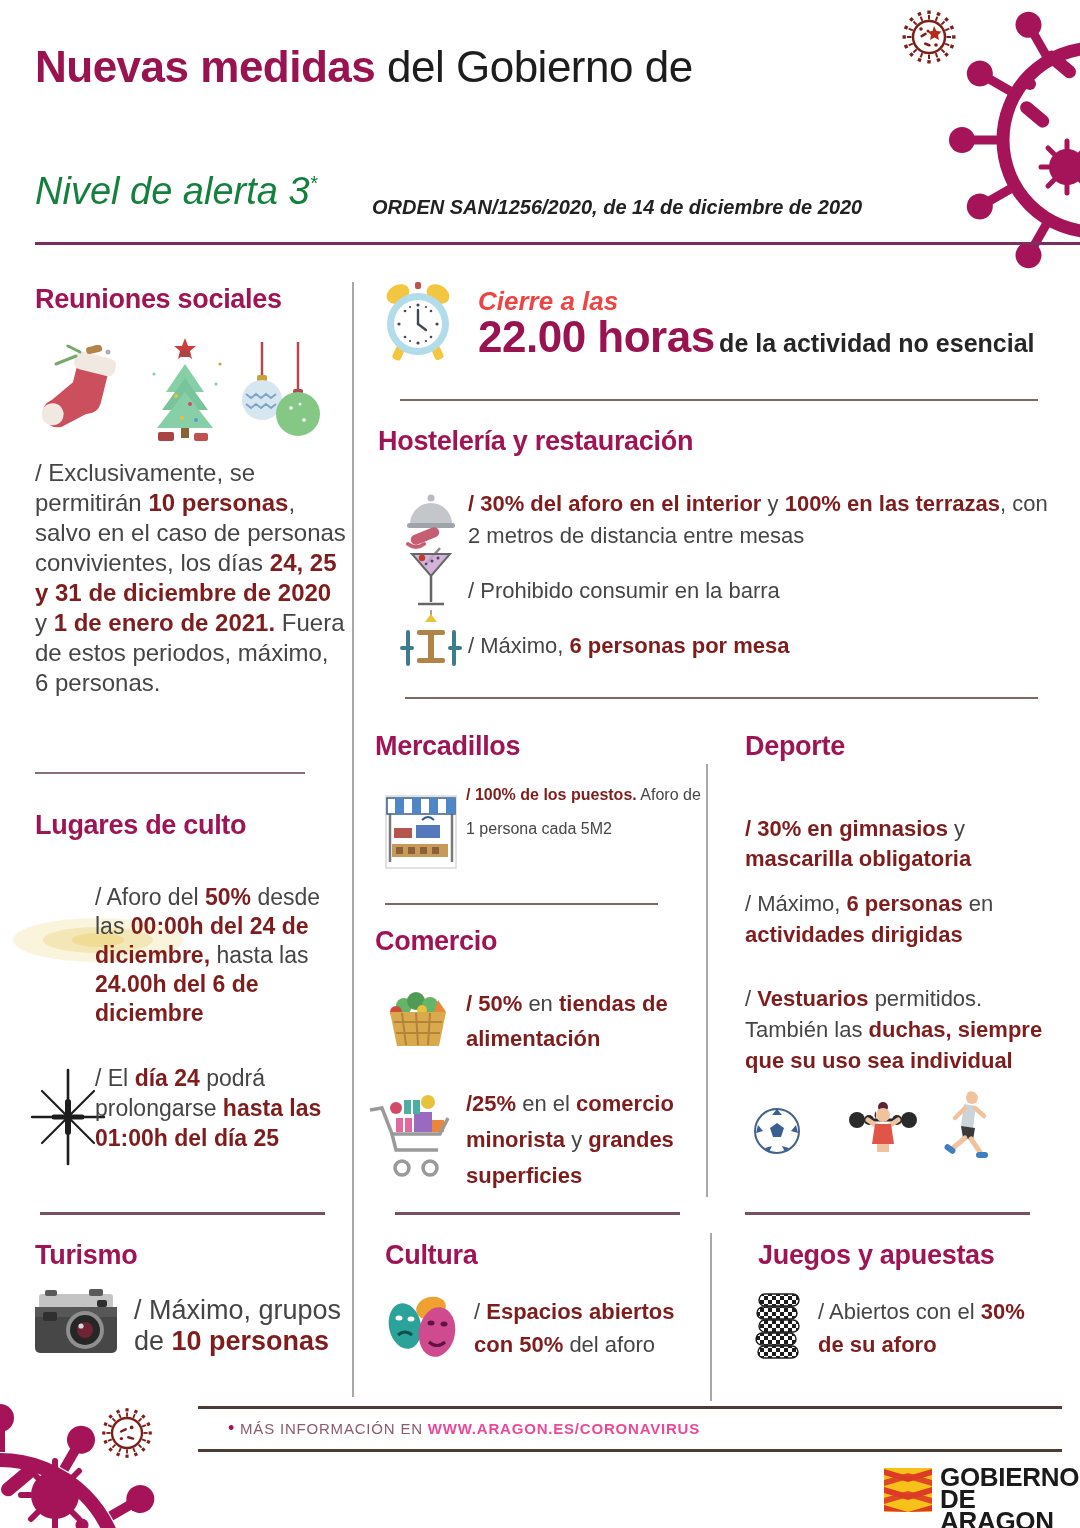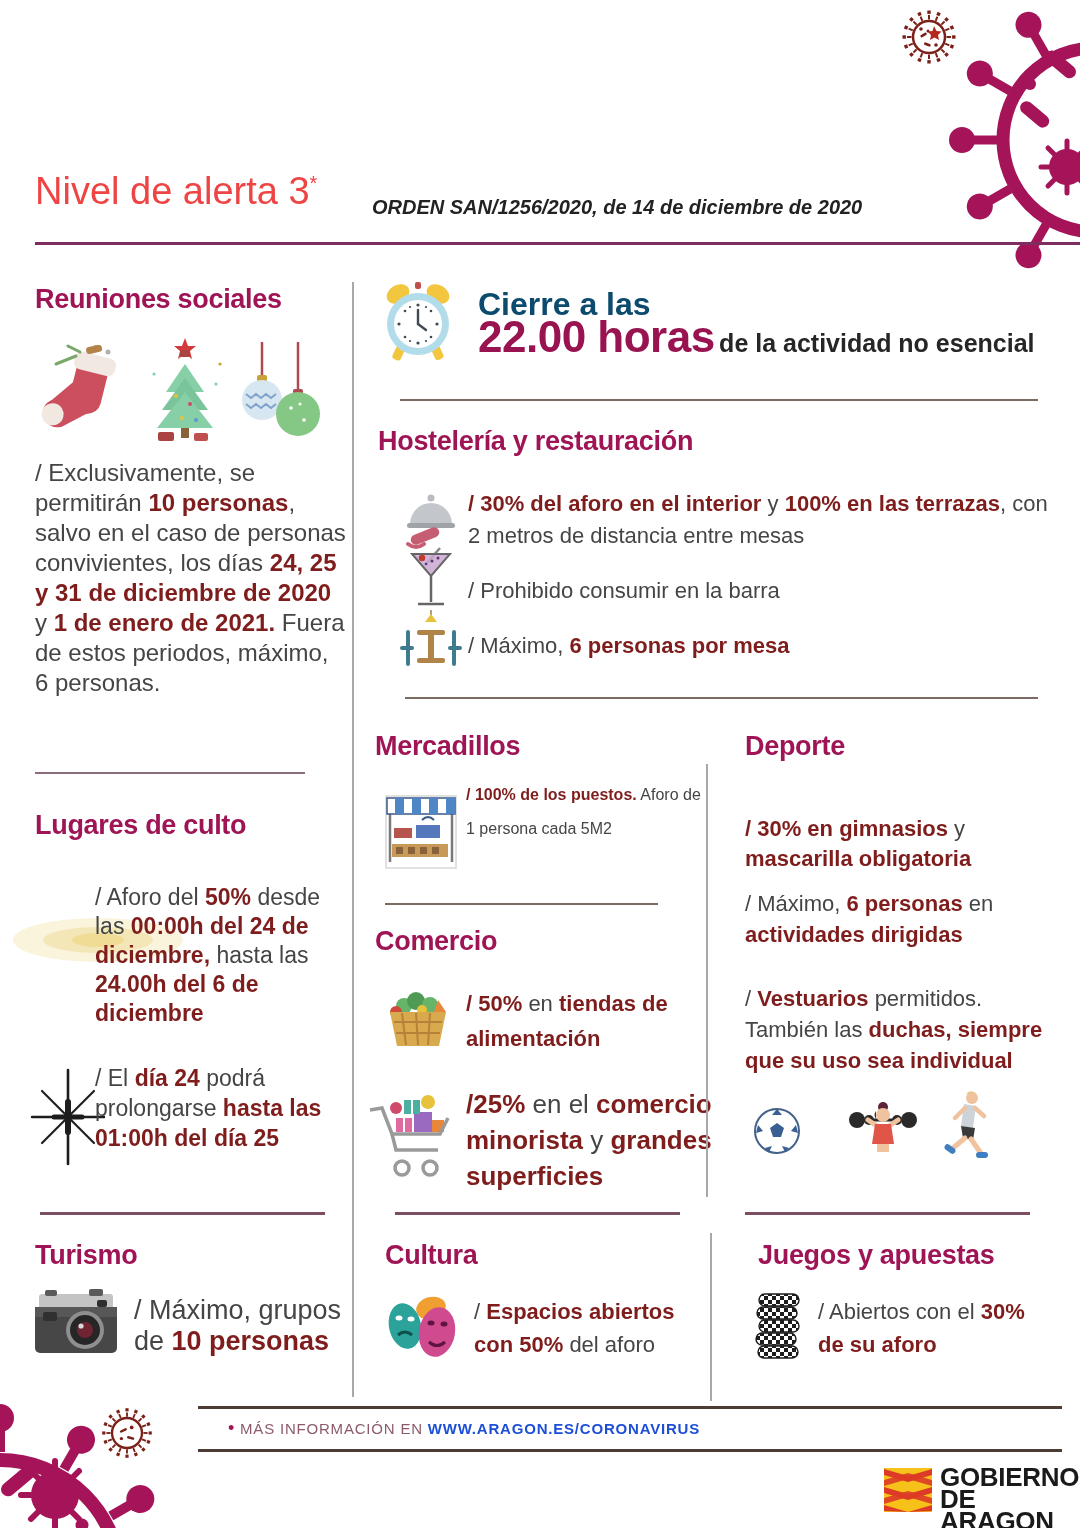--- a/index.html
+++ b/index.html
@@ -9,28 +9,28 @@
     font-family:"Liberation Sans", sans-serif; color:#454545;
   }
   .abs { position:absolute; }
   .h2 { font-weight:700; color:#9e1455; font-size:27px; letter-spacing:-0.3px; }
   .rich { font-size:22px; line-height:32px; color:#454545; }
   .rich b { color:#7f1d1d; }
   .hline { position:absolute; background:#7d6a62; height:2px; }
   .vline { position:absolute; background:#a8a8a8; width:2px; }
   .title-line { font-size:44px; line-height:54px; color:#1d1d1d; font-weight:400; letter-spacing:-0.5px; }
   .title-line b { color:#98134f; }
-  .alert { font-size:38px; color:#ef4444; font-weight:400; }
+  .alert { font-size:38px; color:#15803d; font-weight:400;font-style:italic; }
   .alert sup { font-size:20px; }
   .orden { font-size:20px; font-style:italic; font-weight:700; color:#222; }
-  .closure-prefix { font-size:32px; font-weight:700; color:#0c4a6e; }
+  .closure-prefix { font-size:26px; font-weight:700; color:#ef4444;font-style:italic; }
   .closure-time { font-size:44px; font-weight:700; color:#98134f; letter-spacing:-0.5px; }
   .closure-suffix { font-size:25px; font-weight:700; color:#262626; }
   .footer-text { font-size:15px; letter-spacing:0.8px; color:#8d5a6a; }
-  .footer-text b { color:#1d4ed8; }
+  .footer-text b { color:#ec4899; }
   .footer-bullet { color:#9e1455; font-size:18px; }
   .logo-text { font-size:26px; line-height:22px; font-weight:700; color:#1a1a1a; letter-spacing:-0.3px; }
 </style>
 </head>
 <body>
 
 <div class="abs" style="left:940px; top:-20px; width:300px; height:330px;">
   <svg width="300" height="330" viewBox="0 0 300 330">
     <defs>
       <g id="spkT">
@@ -165,20 +165,21 @@
       <use href="#spkS" transform="rotate(337.5 31 31)"></use>
     <circle cx="31" cy="31" r="16" fill="#ffffff" stroke="#7b2018" stroke-width="2.5"></circle>
     <rect x="23" y="27" width="8" height="2.6" rx="1.3" fill="#7b2018" transform="rotate(-25 27 28)"></rect>
     <rect x="31" y="35" width="8" height="2.6" rx="1.3" fill="#7b2018" transform="rotate(15 35 36)"></rect>
     <circle cx="36" cy="25" r="2" fill="#7b2018"></circle>
       <circle cx="25" cy="37" r="1.8" fill="#7b2018"></circle>
   </svg>
 </div>
 
 <div class="abs title-line" style="left:35px; top:40px; width:880px;">
+  <div><b>Nuevas medidas</b><span> del Gobierno de</span></div>
 </div>
 
 <div class="abs alert" style="left:35px; top:170px;">
   <span>Nivel de alerta 3</span><sup>*</sup>
 </div>
 <div class="abs orden" style="left:372px; top:196px;">ORDEN SAN/1256/2020, de 14 de diciembre de 2020</div>
 
 <div class="hline" style="left:35px; top:242px; width:1045px; height:3px; background:#7d2d60;"></div>
 
 <div class="abs h2" style="left:35px; top:284px;">Reuniones sociales</div>
@@ -433,21 +434,21 @@
     <line x1="46" y1="12" x2="46" y2="26" stroke="#ffffff" stroke-width="2"></line>
     <line x1="38" y1="30" x2="38" y2="44" stroke="#ffffff" stroke-width="2"></line>
     <g stroke="#9a9a9a" stroke-width="3.5" fill="none">
       <path d="M4 22 L16 20 L26 46 L74 46 L82 30"></path>
       <path d="M26 46 L30 62 L72 62"></path>
     </g>
     <circle cx="36" cy="80" r="7" fill="none" stroke="#9a9a9a" stroke-width="3.5"></circle>
     <circle cx="64" cy="80" r="7" fill="none" stroke="#9a9a9a" stroke-width="3.5"></circle>
   </svg>
 </div>
-<div class="abs rich" style="left:466px; top:1086px; width:250px; font-size:26px; line-height:36px;"><b>/25%</b><span> en el </span><b>comercio minorista</b><span> y </span><b>grandes superficies</b></div>
+<div class="abs rich" style="left:466px; top:1086px; width:250px; font-size:22px; line-height:36px;"><b>/25%</b><span> en el </span><b>comercio minorista</b><span> y </span><b>grandes superficies</b></div>
 
 <div class="vline" style="left:706px; top:764px; height:433px;"></div>
 
 <div class="abs h2" style="left:745px; top:731px;">Deporte</div>
 
 <div class="abs rich" style="left:745px; top:814px; width:300px; line-height:30px;"><b>/ 30% en gimnasios</b><span> y </span><b>mascarilla obligatoria</b></div>
 <div class="abs rich" style="left:745px; top:888px; width:300px; line-height:31px;"><span>/ Máximo, </span><b>6 personas</b><span> en </span><b>actividades dirigidas</b></div>
 <div class="abs rich" style="left:745px; top:983px; width:305px; line-height:31px;"><span>/ </span><b>Vestuarios</b><span> permitidos. También las </span><b>duchas, siempre que su uso sea individual</b></div>
 
 <div class="abs" style="left:752px; top:1106px;">

